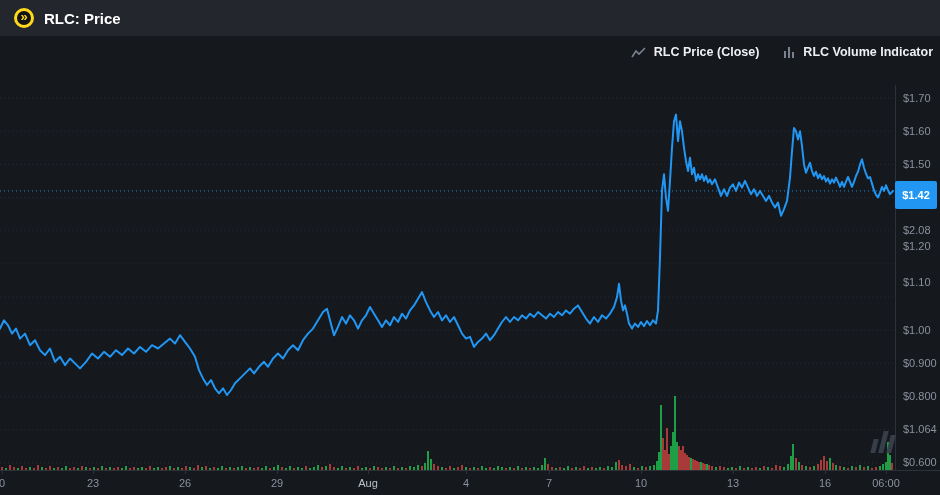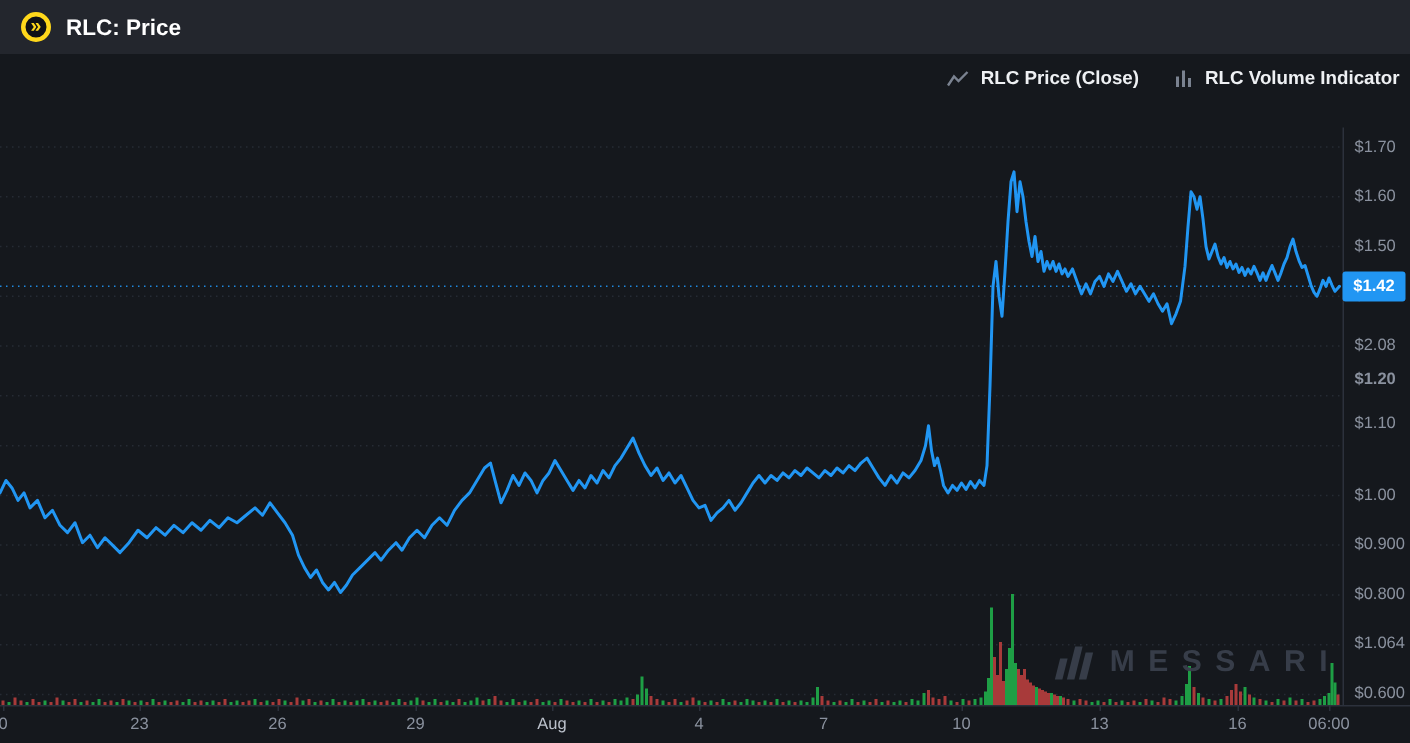--- a/index.html
+++ b/index.html
@@ -19,21 +19,21 @@
   #chart-svg{position:absolute;left:0;top:0;z-index:1;}
   .grid{stroke:#262b34;stroke-width:1;stroke-dasharray:1 3;}
   .cur{stroke:#2196f3;stroke-width:1;stroke-dasharray:1 3;opacity:.9;}
   .price{fill:none;stroke:#2196f3;stroke-width:2;stroke-linejoin:round;stroke-linecap:round;}
   .axis{stroke:#2c313c;stroke-width:1;}
 
   .ylab{position:absolute;left:903px;color:#8a919e;font-size:11px;z-index:2;}
   .xlab{position:absolute;top:477px;transform:translateX(-50%);color:#8a919e;font-size:11px;z-index:2;white-space:nowrap;}
   .xlab.em{color:#bcc2cc;}
 
-  .badge{position:absolute;left:895px;width:42px;height:20px;background:#2196f3;color:#ffffff;font-size:11px;font-weight:bold;display:flex;align-items:center;justify-content:center;border-radius:2px;z-index:6;}
+  .badge{position:absolute;left:895px;width:42px;height:28px;background:#2196f3;color:#ffffff;font-size:11px;font-weight:bold;display:flex;align-items:center;justify-content:center;border-radius:2px;z-index:6;}
 
   .watermark{position:absolute;right:46px;bottom:42px;display:flex;align-items:center;gap:13px;z-index:2;opacity:.95;}
   .wm-logo{display:flex;gap:3px;align-items:flex-end;transform:skewX(-14deg);}
   .wm-logo i{display:block;width:5px;background:#39404c;}
   .wm-logo i:nth-child(1){height:14px;}
   .wm-logo i:nth-child(2){height:22px;}
   .wm-logo i:nth-child(3){height:18px;}
   .wm-text{color:#39404c;font-size:20px;font-weight:bold;letter-spacing:9px;}
 </style>
 </head>
@@ -340,29 +340,28 @@
     </svg>
 
   <div class="badge" id="price-badge" style="top: 180.904px;">$1.42</div>
 
   <div class="watermark">
     <div class="wm-logo">
         <i></i>
         <i></i>
         <i></i>
       </div>
-    <div class="wm-text">MESSARI</div>
   </div>
 
 <div class="ylab" style="top: 91.5px;">$1.70</div>
     <div class="ylab" style="top: 124.68px;">$1.60</div>
     <div class="ylab" style="top: 157.86px;">$1.50</div>
     <div class="ylab" style="top: 191.04px;">$1.40</div>
     <div class="ylab" style="top: 224.22px;">$2.08</div>
-    <div class="ylab" style="top: 247px; font-weight: bold;">$1.20</div>
+    <div class="ylab" style="top: 240px;">$1.20</div>
     <div class="ylab" style="top: 276px;">$1.10</div>
     <div class="ylab" style="top: 323.76px;">$1.00</div>
     <div class="ylab" style="top: 356.94px;">$0.900</div>
     <div class="ylab" style="top: 390.12px;">$0.800</div>
     <div class="ylab" style="top: 423.3px;">$1.064</div>
     <div class="ylab" style="top: 456.48px;">$0.600</div>
     <div class="xlab" style="left: 2px;">0</div>
     <div class="xlab" style="left: 93px;">23</div>
     <div class="xlab" style="left: 185px;">26</div>
     <div class="xlab" style="left: 277px;">29</div>

